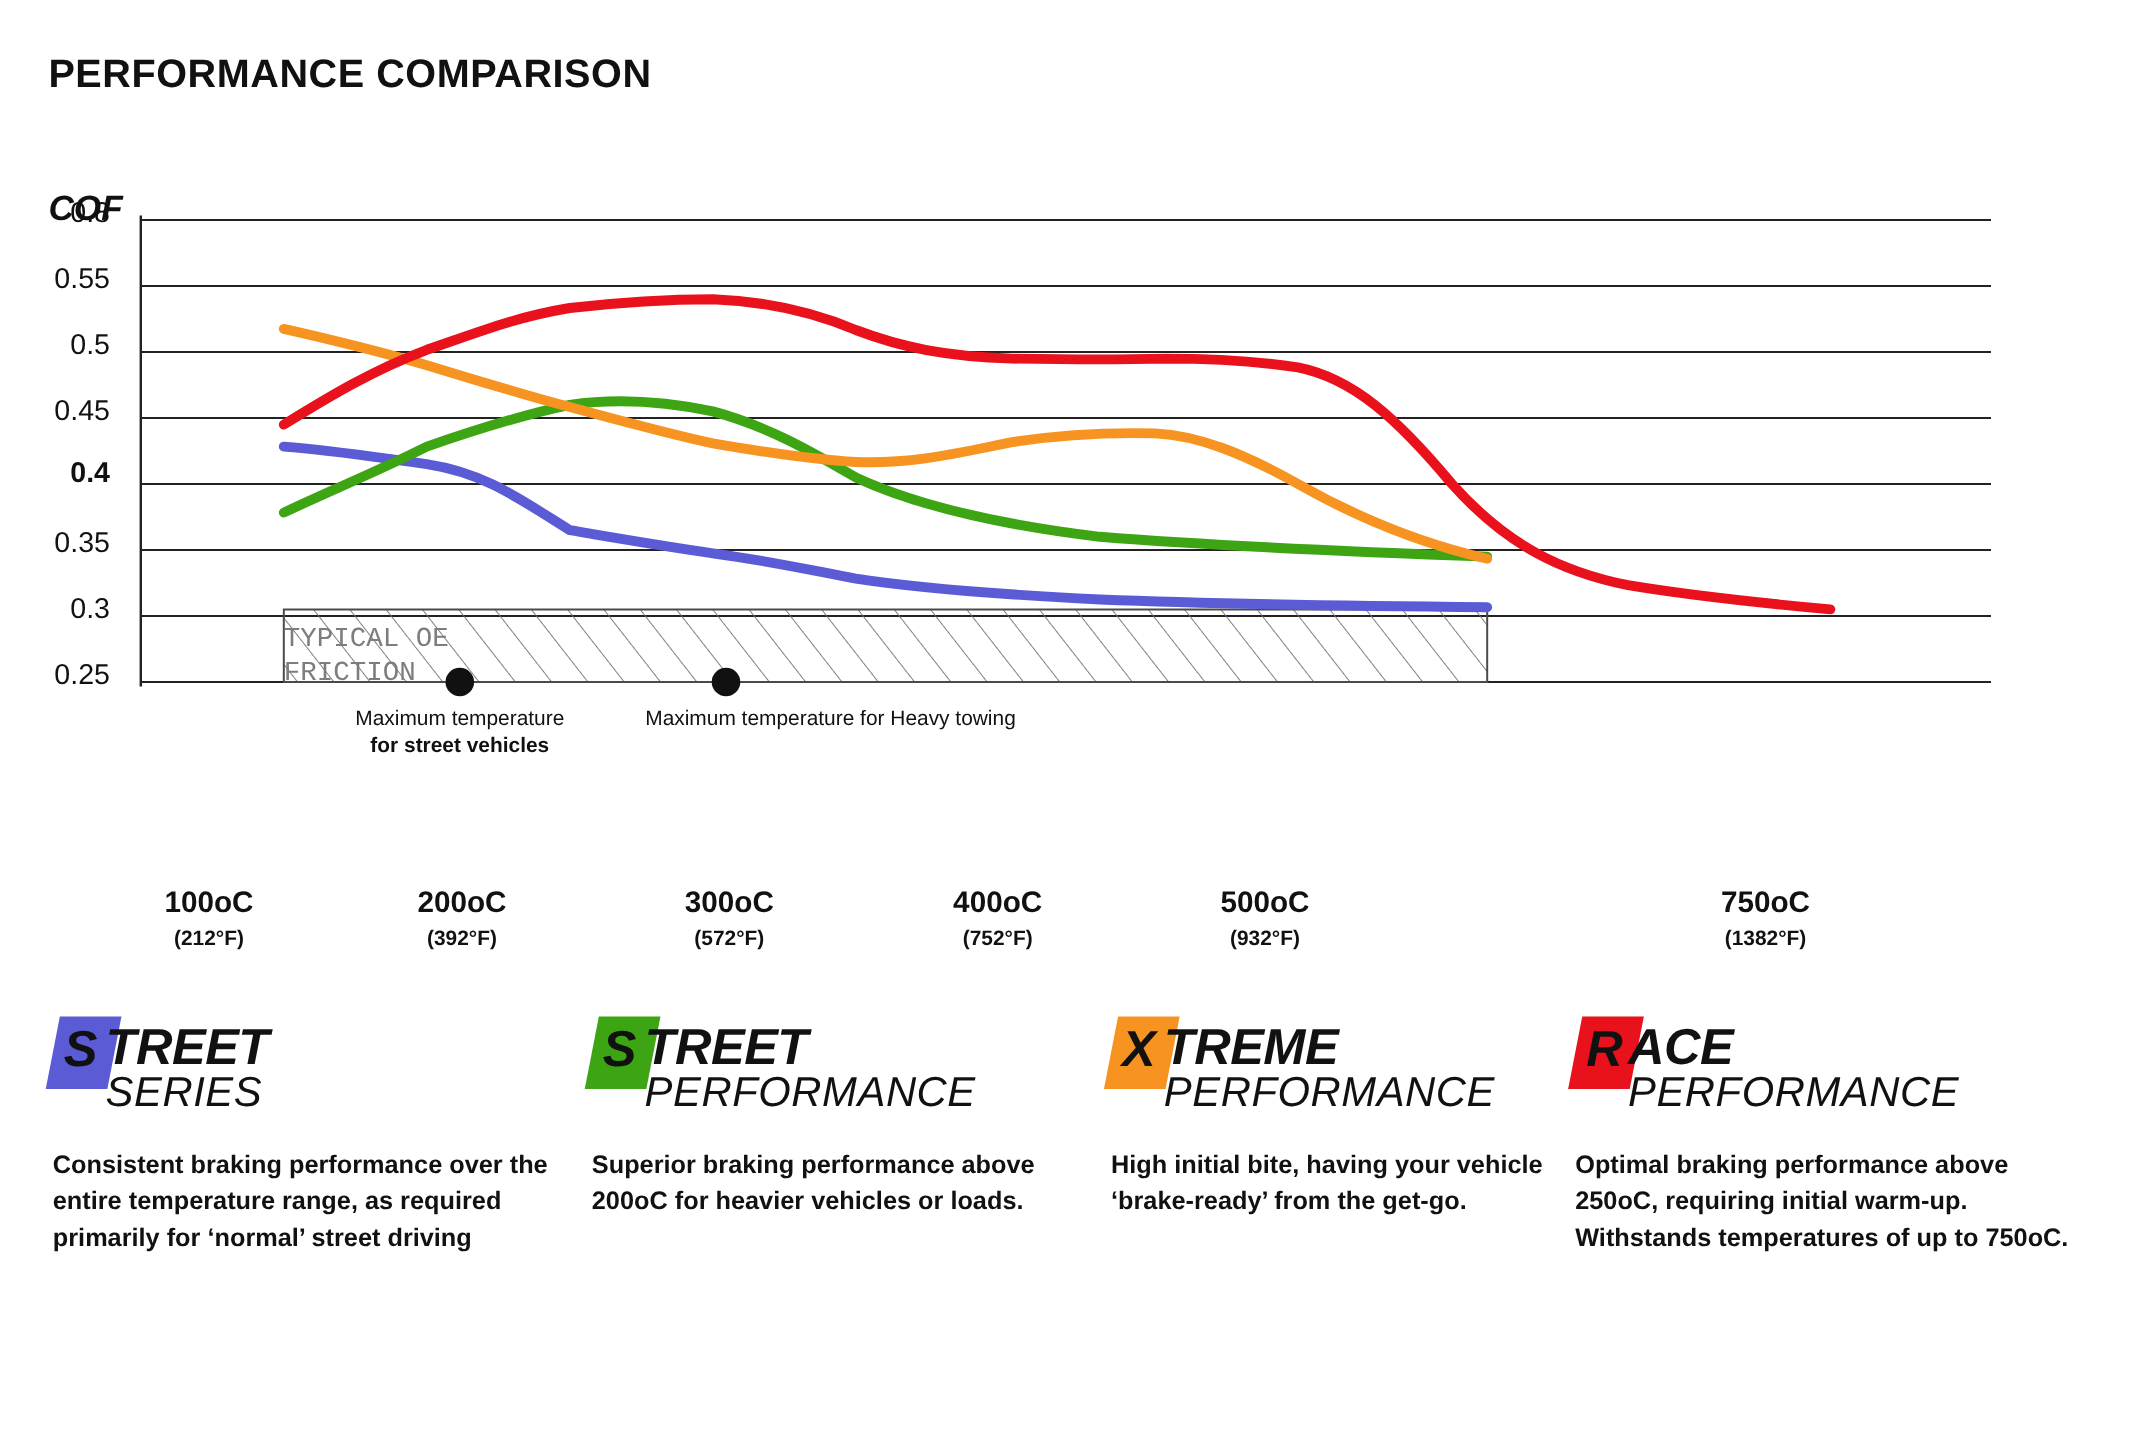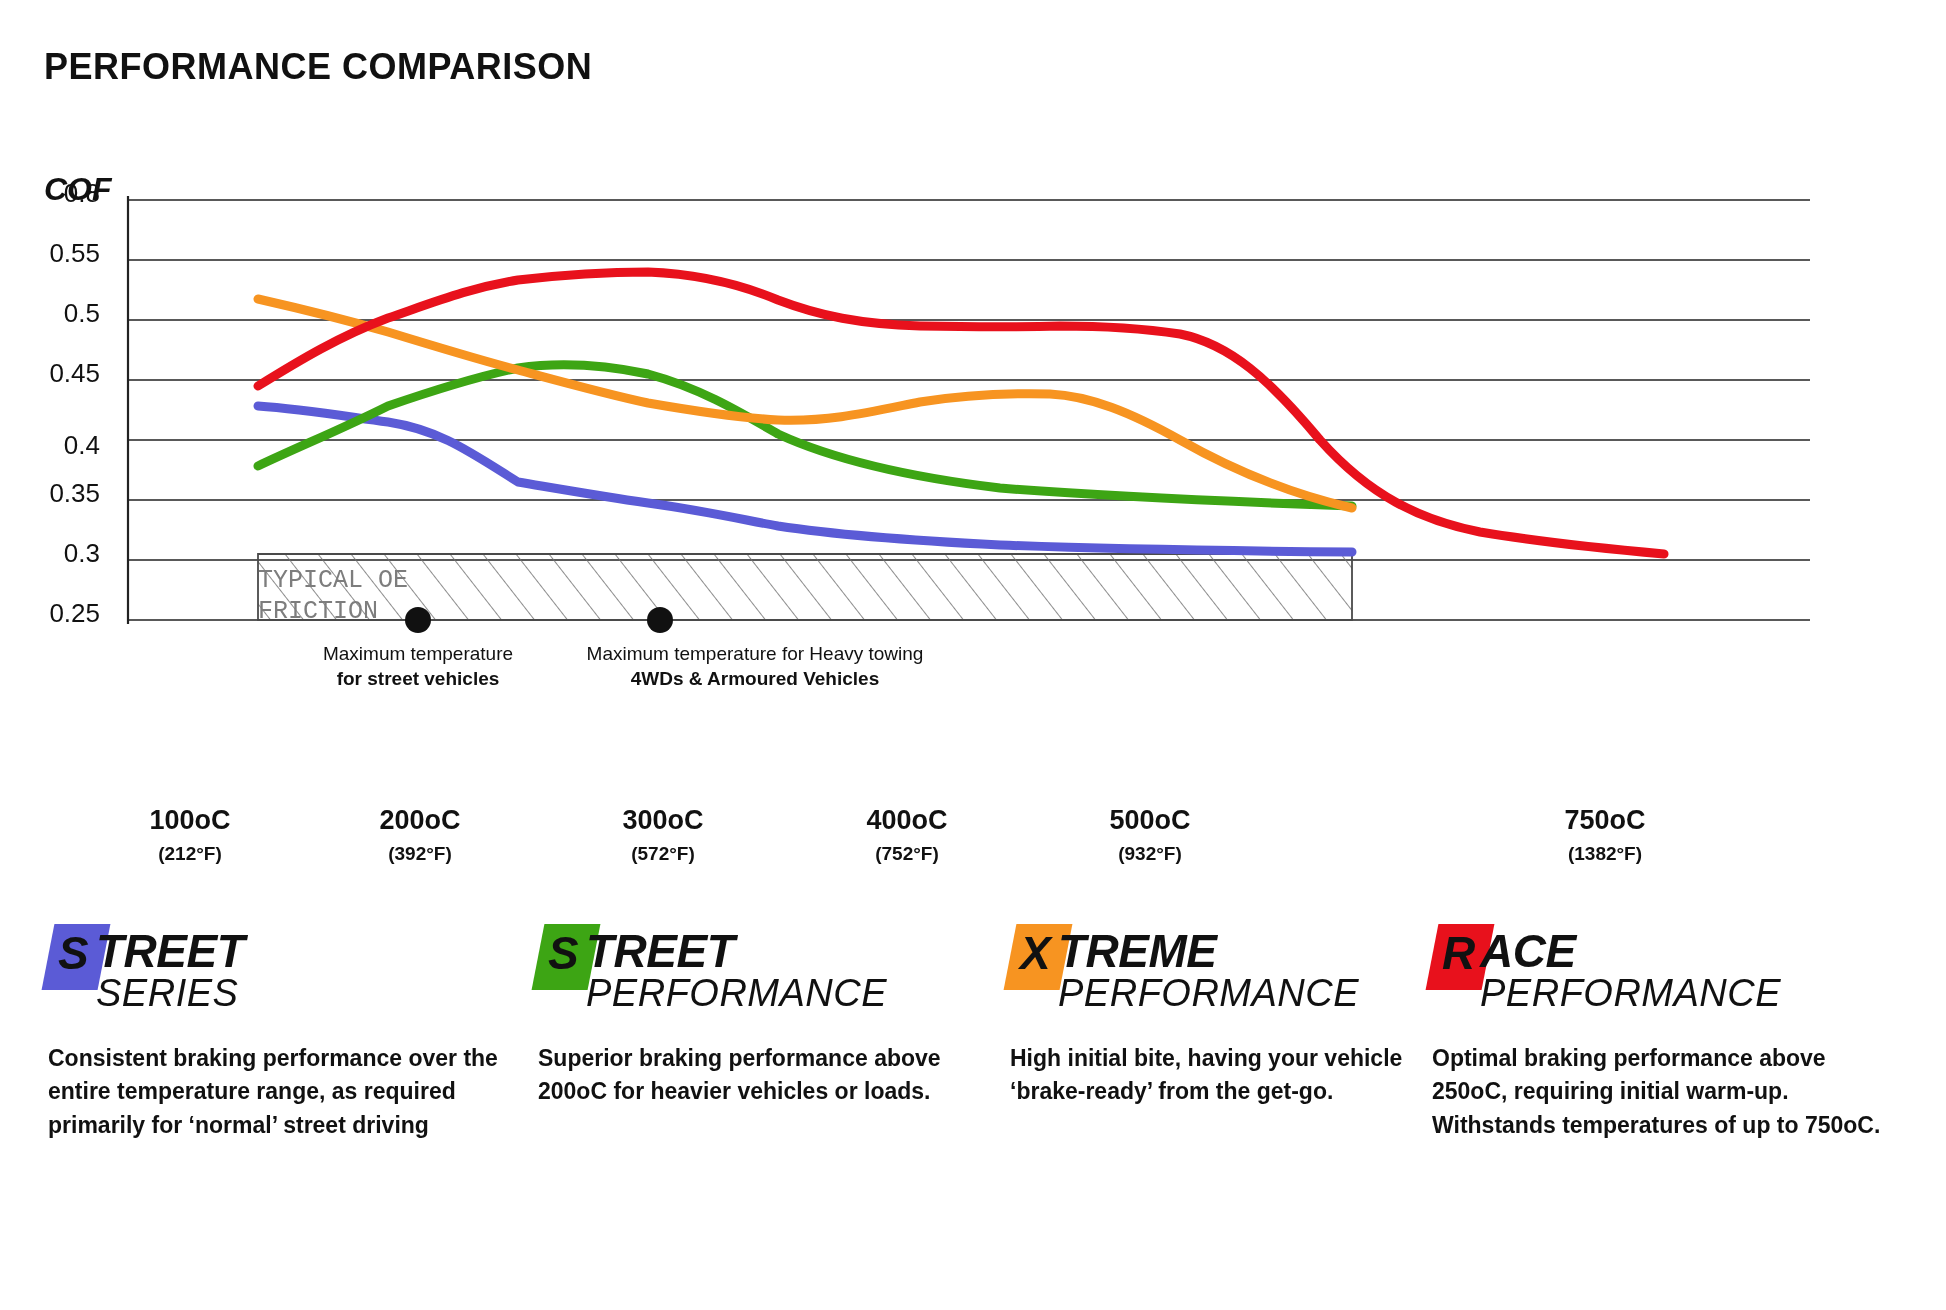--- a/index.html
+++ b/index.html
@@ -186,21 +186,21 @@
 
   <div class="title">PERFORMANCE COMPARISON</div>
   <div class="subtitle">COF</div>
 
   <div class="chart-wrap">
 
     <div class="ytick" style="left:20px; top:-12px;">0.8</div>
     <div class="ytick" style="left:20px; top:48px;">0.55</div>
     <div class="ytick" style="left:20px; top:108px;">0.5</div>
     <div class="ytick" style="left:20px; top:168px;">0.45</div>
-    <div class="ytick" style="left:20px; top:240px;">0.4</div>
+    <div class="ytick" style="left:20px; top:224px;font-weight:bold;">0.4</div>
     <div class="ytick" style="left:20px; top:288px;">0.35</div>
     <div class="ytick" style="left:20px; top:348px;">0.3</div>
     <div class="ytick" style="left:20px; top:408px;">0.25</div>
 
     <svg class="chart-svg" width="1946" height="580" viewBox="0 0 1946 580">
       <defs>
         <pattern id="hatch" width="26" height="26" patternTransform="rotate(-38)" patternUnits="userSpaceOnUse">
           <line x1="0" y1="0" x2="0" y2="26" stroke="#6f6f6f" stroke-width="1.6"></line>
         </pattern>
       </defs>
@@ -239,21 +239,20 @@
       <div>FRICTION</div>
     </div>
 
     <div class="marker-caption" style="left:238px; top:452px; width:360px;">
       <div class="l1">Maximum temperature</div>
       <div class="l2">for street vehicles</div>
     </div>
 
     <div class="marker-caption" style="left:530px; top:452px; width:450px;">
       <div class="l1">Maximum temperature for Heavy towing</div>
-      <div class="l2">4WDs &amp; Armoured Vehicles</div>
     </div>
   </div>
 
   <div class="xlabels">
     <div class="xlab" style="left:95px;">
       <span class="c">100oC</span>
       <span class="f">(212°F)</span>
     </div>
     <div class="xlab" style="left:325px;">
       <span class="c">200oC</span>

